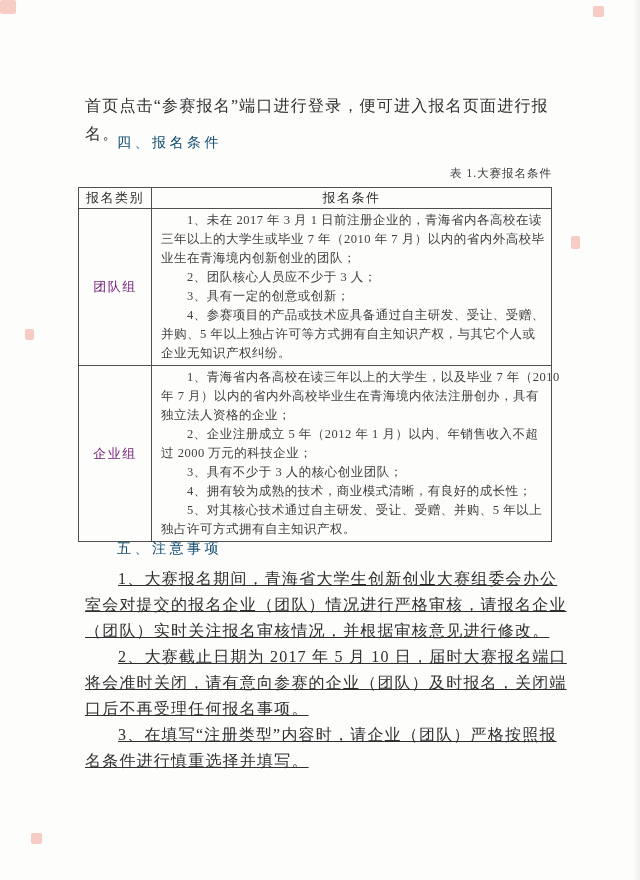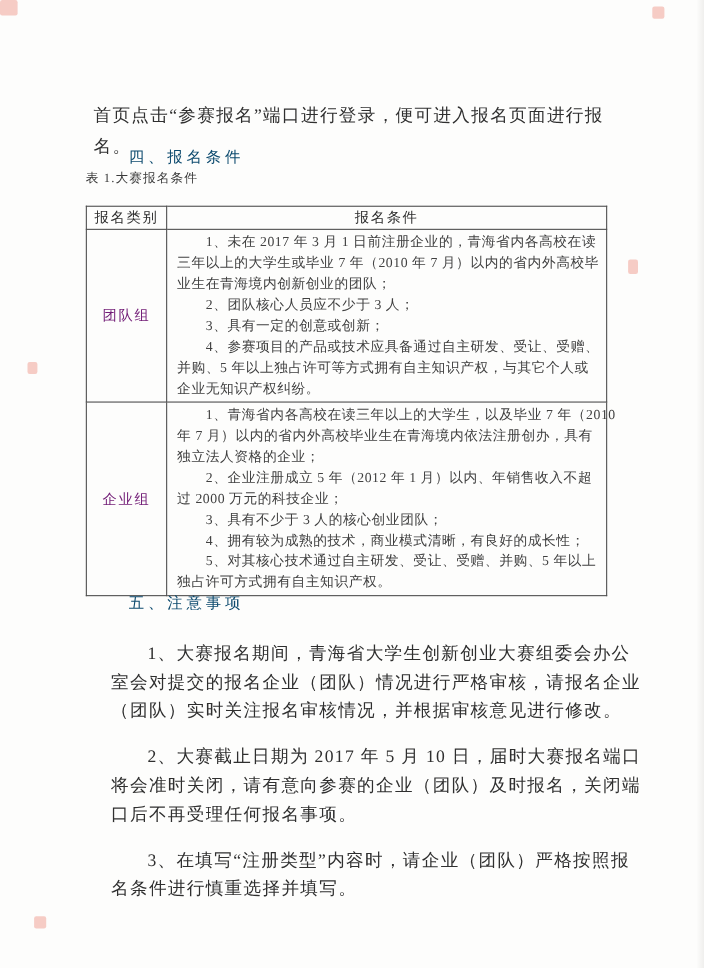--- a/index.html
+++ b/index.html
@@ -20,21 +20,21 @@
   .intro .line{display:block;font-size:16px;line-height:28px;letter-spacing:1.2px;white-space:nowrap;}
   
   .sec-heading{
     position:absolute;left:117px;margin:0;
     font-size:14px;font-weight:normal;color:#0c4a6e;letter-spacing:3.5px;white-space:nowrap;
   }
   #heading-4{top:134px;}
   #heading-5{top:540px;}
   
   .tbl-caption{
-    position:absolute;left:78px;top:154px;width:474px;text-align:left;
+    position:absolute;left:78px;top:166px;width:474px;text-align:right;
     font-size:11.5px;letter-spacing:1px;color:#3a3a3a;
   }
   
   table.reg{
     position:absolute;left:78px;top:187px;width:474px;
     border-collapse:collapse;table-layout:fixed;
   }
   table.reg th,table.reg td{border:1px solid #4f4f4f;}
   table.reg th{
     height:20px;font-weight:normal;font-size:13px;letter-spacing:1.5px;
@@ -48,21 +48,21 @@
   td.cond{vertical-align:top;padding:2px 6px 2px 9px;}
   td.cond .line{
     display:block;font-size:12.5px;line-height:19px;letter-spacing:0.5px;
     white-space:nowrap;color:#404040;
   }
   td.cond .line.indent{text-indent:26px;}
   
   .notes{position:absolute;left:85px;top:566px;width:480px;}
   .notes .line{display:block;font-size:16px;line-height:26px;letter-spacing:1.2px;white-space:nowrap;}
   .notes .line.indent{text-indent:33px;}
-  .notes .para{margin:16px;}
+  .notes .para{margin:0;text-decoration:underline;}
   
   .scan-mark{position:absolute;border-radius:2px;opacity:0.45;}
   #mark-tl{left:0;top:0;width:16px;height:14px;}
   #mark-tr{left:593px;top:6px;width:11px;height:11px;}
   #mark-r{left:571px;top:236px;width:9px;height:13px;}
   #mark-l{left:25px;top:329px;width:9px;height:11px;}
   #mark-bl{left:31px;top:833px;width:11px;height:11px;}
 </style>
 </head>
 <body>

